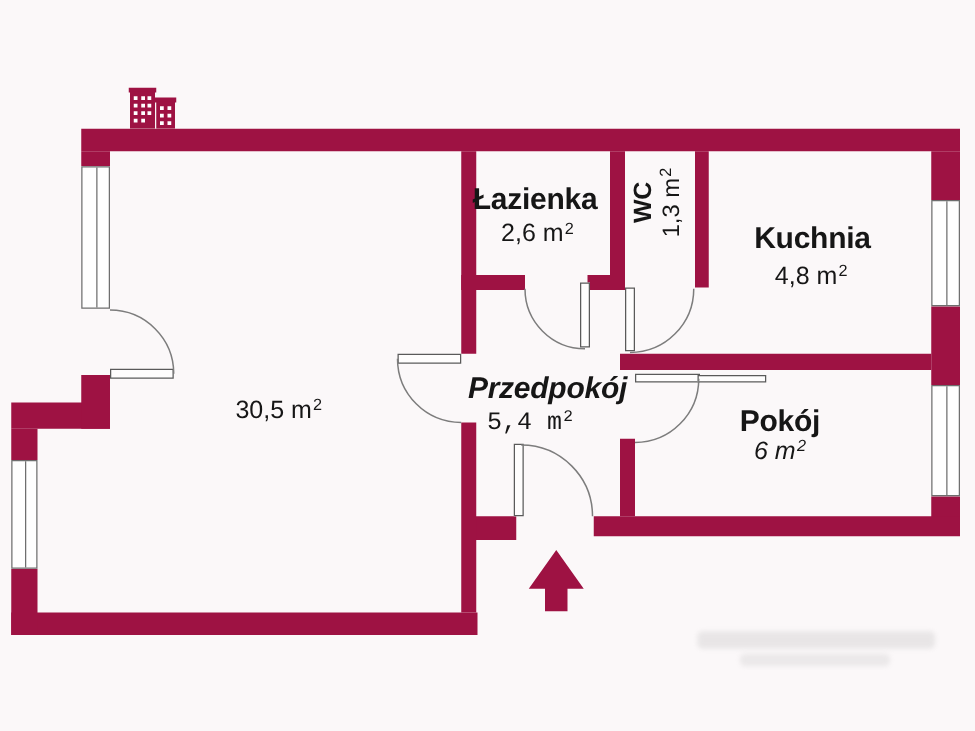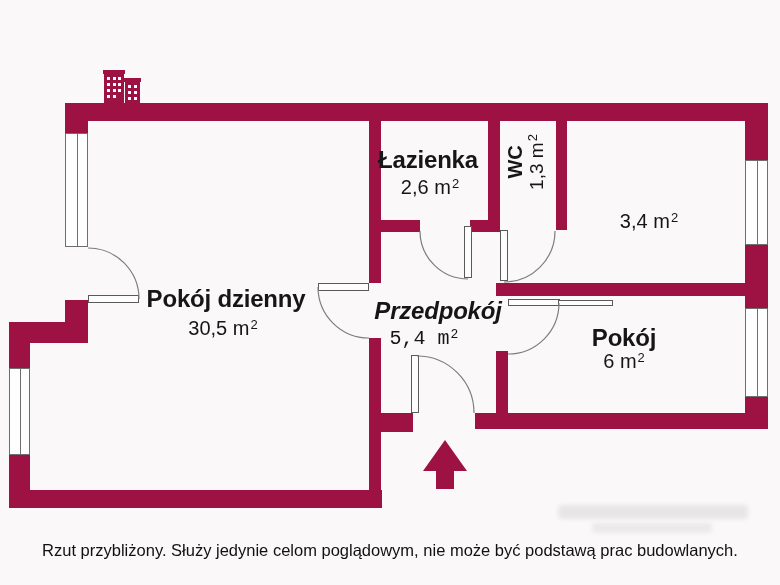--- a/index.html
+++ b/index.html
@@ -116,39 +116,38 @@
         <rect x="11" y="25" width="3" height="3"></rect>
       <rect x="26" y="15" width="3" height="3"></rect>
         <rect x="32" y="15" width="3" height="3"></rect>
       <rect x="26" y="21" width="3" height="3"></rect>
         <rect x="32" y="21" width="3" height="3"></rect>
       <rect x="26" y="27" width="3" height="3"></rect>
         <rect x="32" y="27" width="3" height="3"></rect>
     </g>
   </svg>
 
-  <div class="room-name" style="left:226px;top:299px;">Pokój dzienny</div>
   <div class="room-area" style="left:223px;top:328px;"><span>30,5 m</span><sup>2</sup></div>
 
   <div class="room-name" style="left:428px;top:160px;">Łazienka</div>
   <div class="room-area" style="left:430px;top:187px;"><span>2,6 m</span><sup>2</sup></div>
 
   <div class="wc-block">
     <div class="room-name" style="font-size:20px;">WC</div>
     <div class="room-area" style="font-size:19px;"><span>1,3 m</span><sup>2</sup></div>
   </div>
 
-  <div class="room-area" style="left:649px;top:221px;"><span>3,4 m</span><sup>2</sup></div>
+  <div class="room-name" style="left:650px;top:191px;">Kuchnia</div>
+  <div class="room-area" style="left:649px;top:221px;"><span>4,8 m</span><sup>2</sup></div>
 
   <div class="room-name" style="left:438px;top:311px;font-style:italic;">Przedpokój</div>
   <div class="room-area" style="left:424px;top:338px;font-family:Liberation Mono, monospace;"><span>5,4 m</span><sup>2</sup></div>
 
   <div class="room-name" style="left:624px;top:338px;">Pokój</div>
-  <div class="room-area" style="left:624px;top:361px;"><span>6 m</span><sup>2</sup></div>
+  <div class="room-area" style="left:624px;top:361px;font-style:italic;"><span>6 m</span><sup>2</sup></div>
 
   <div class="watermark">
       <div class="wm1"></div>
       <div class="wm2"></div>
     </div>
 
-  <div class="disclaimer">Rzut przybliżony. Służy jedynie celom poglądowym, nie może być podstawą prac budowlanych.</div>
 
 </div>
 
 </body></html>

